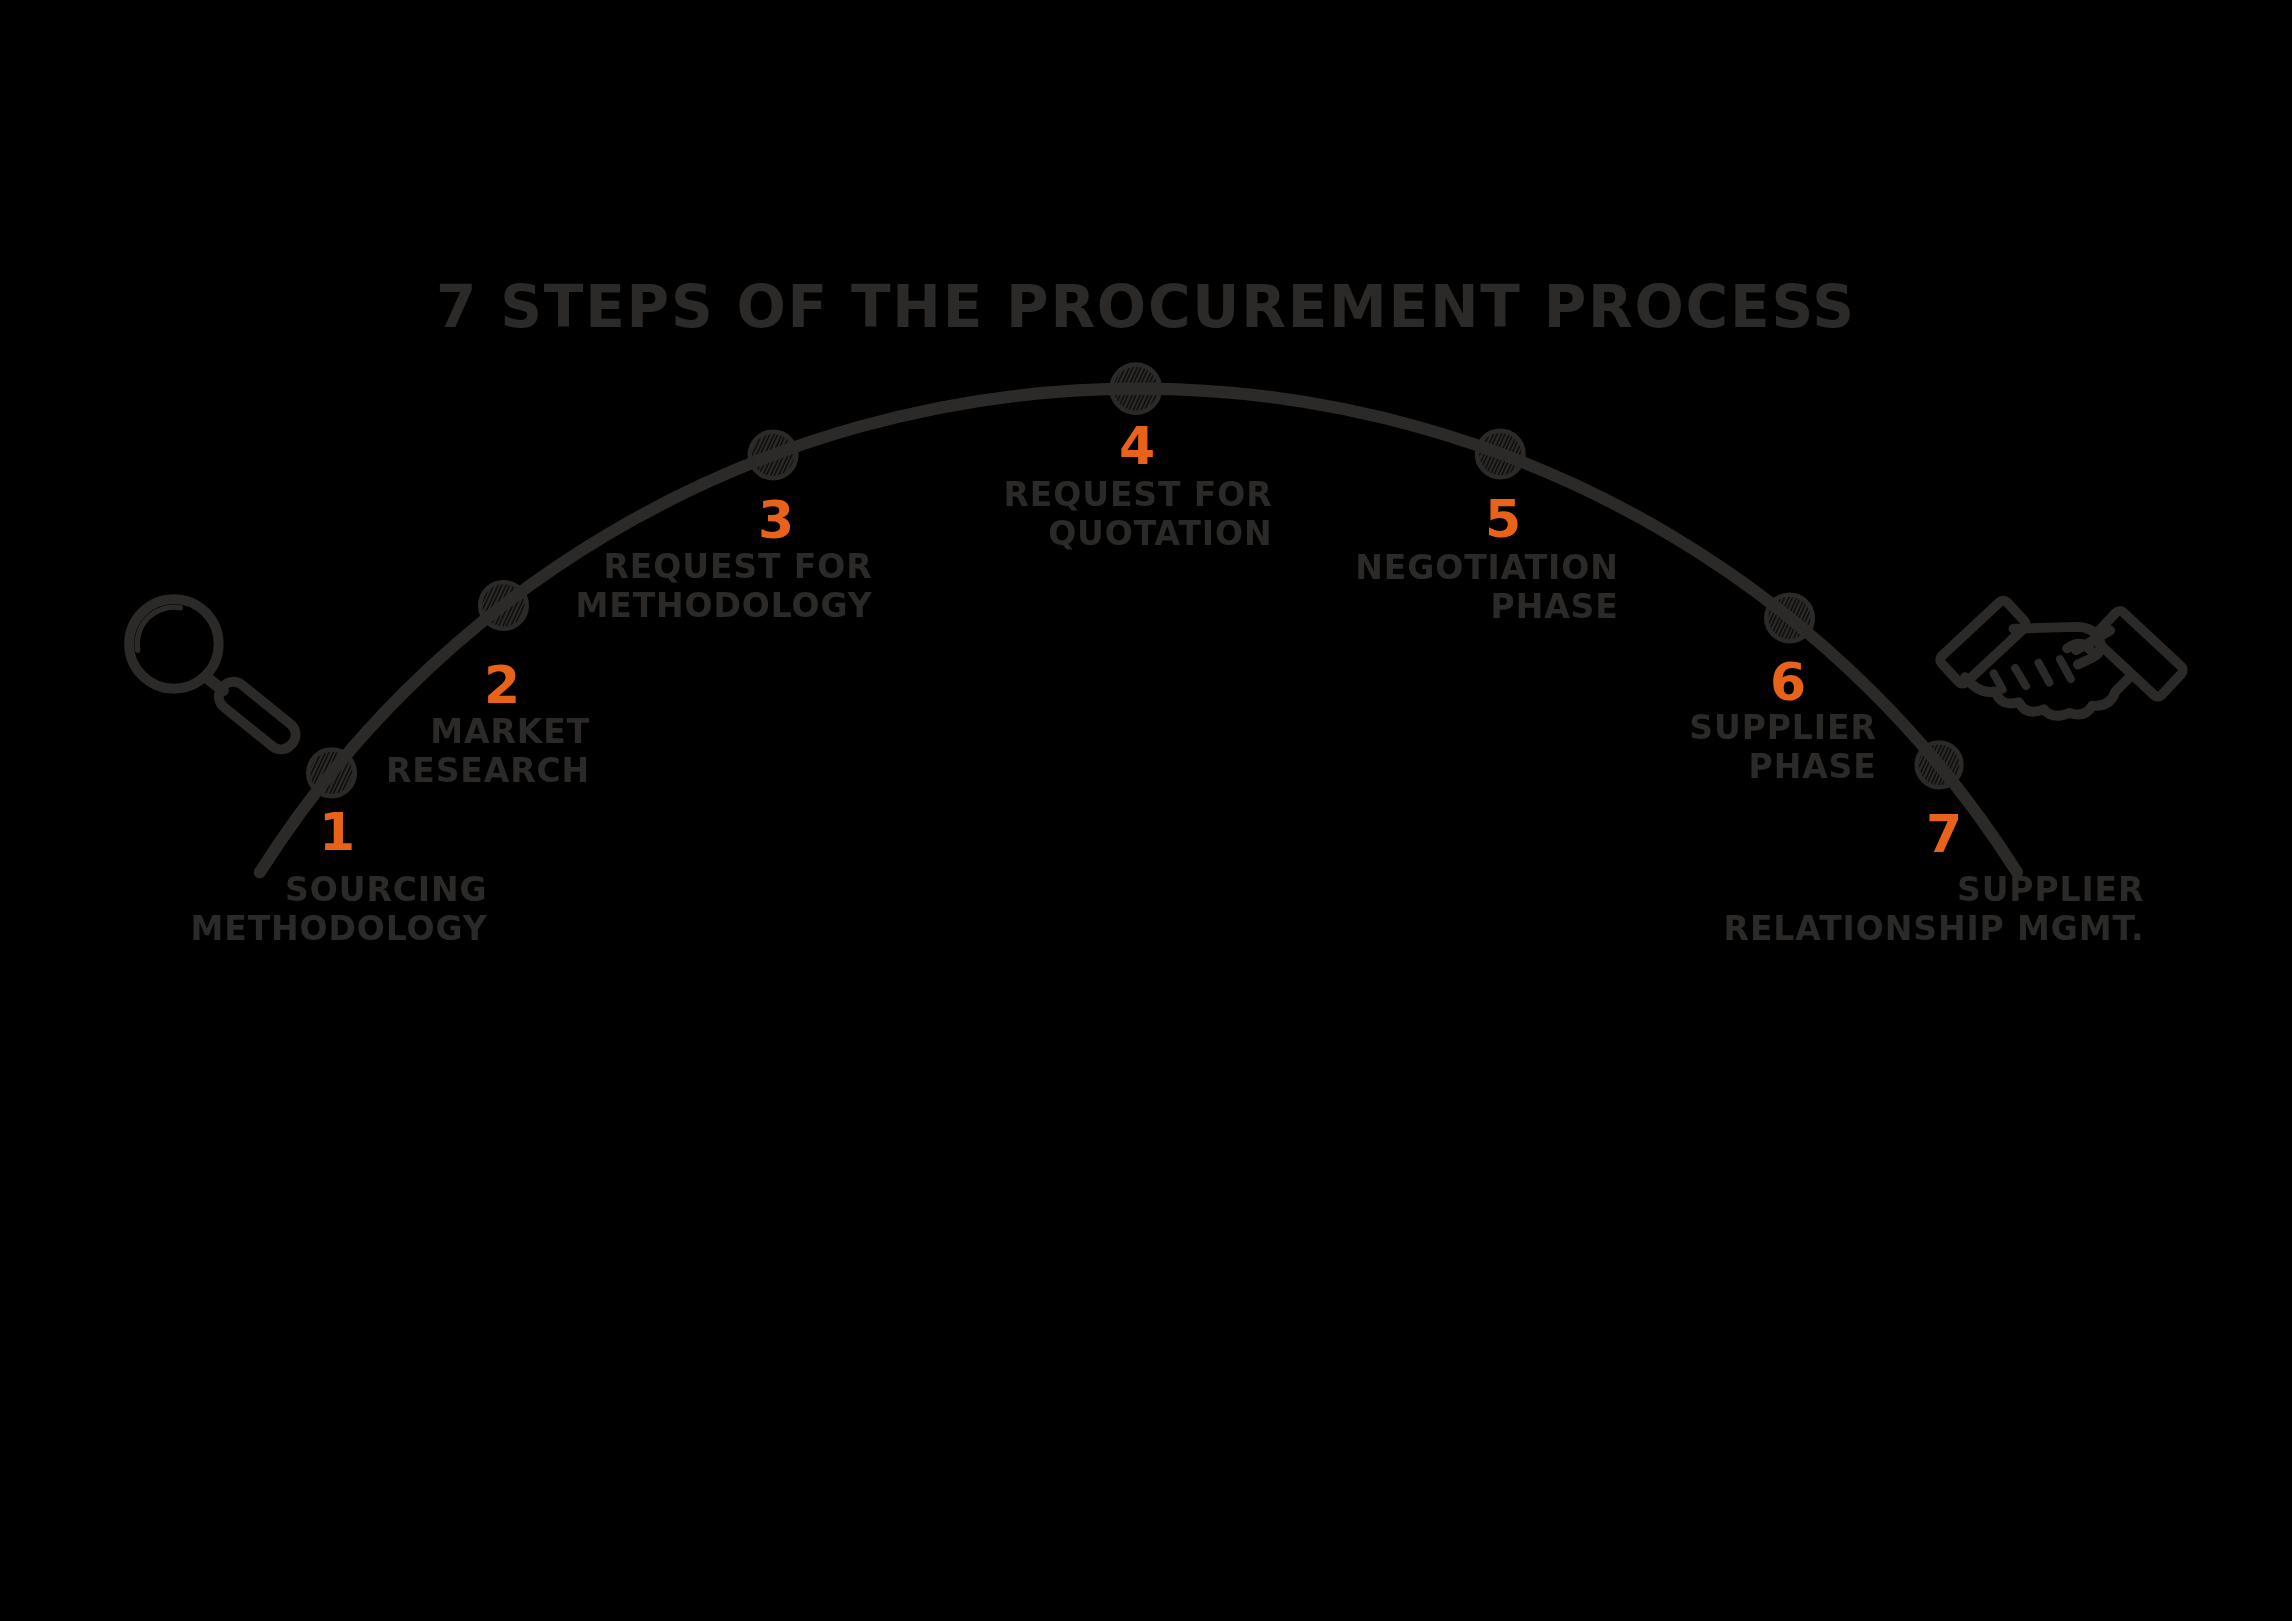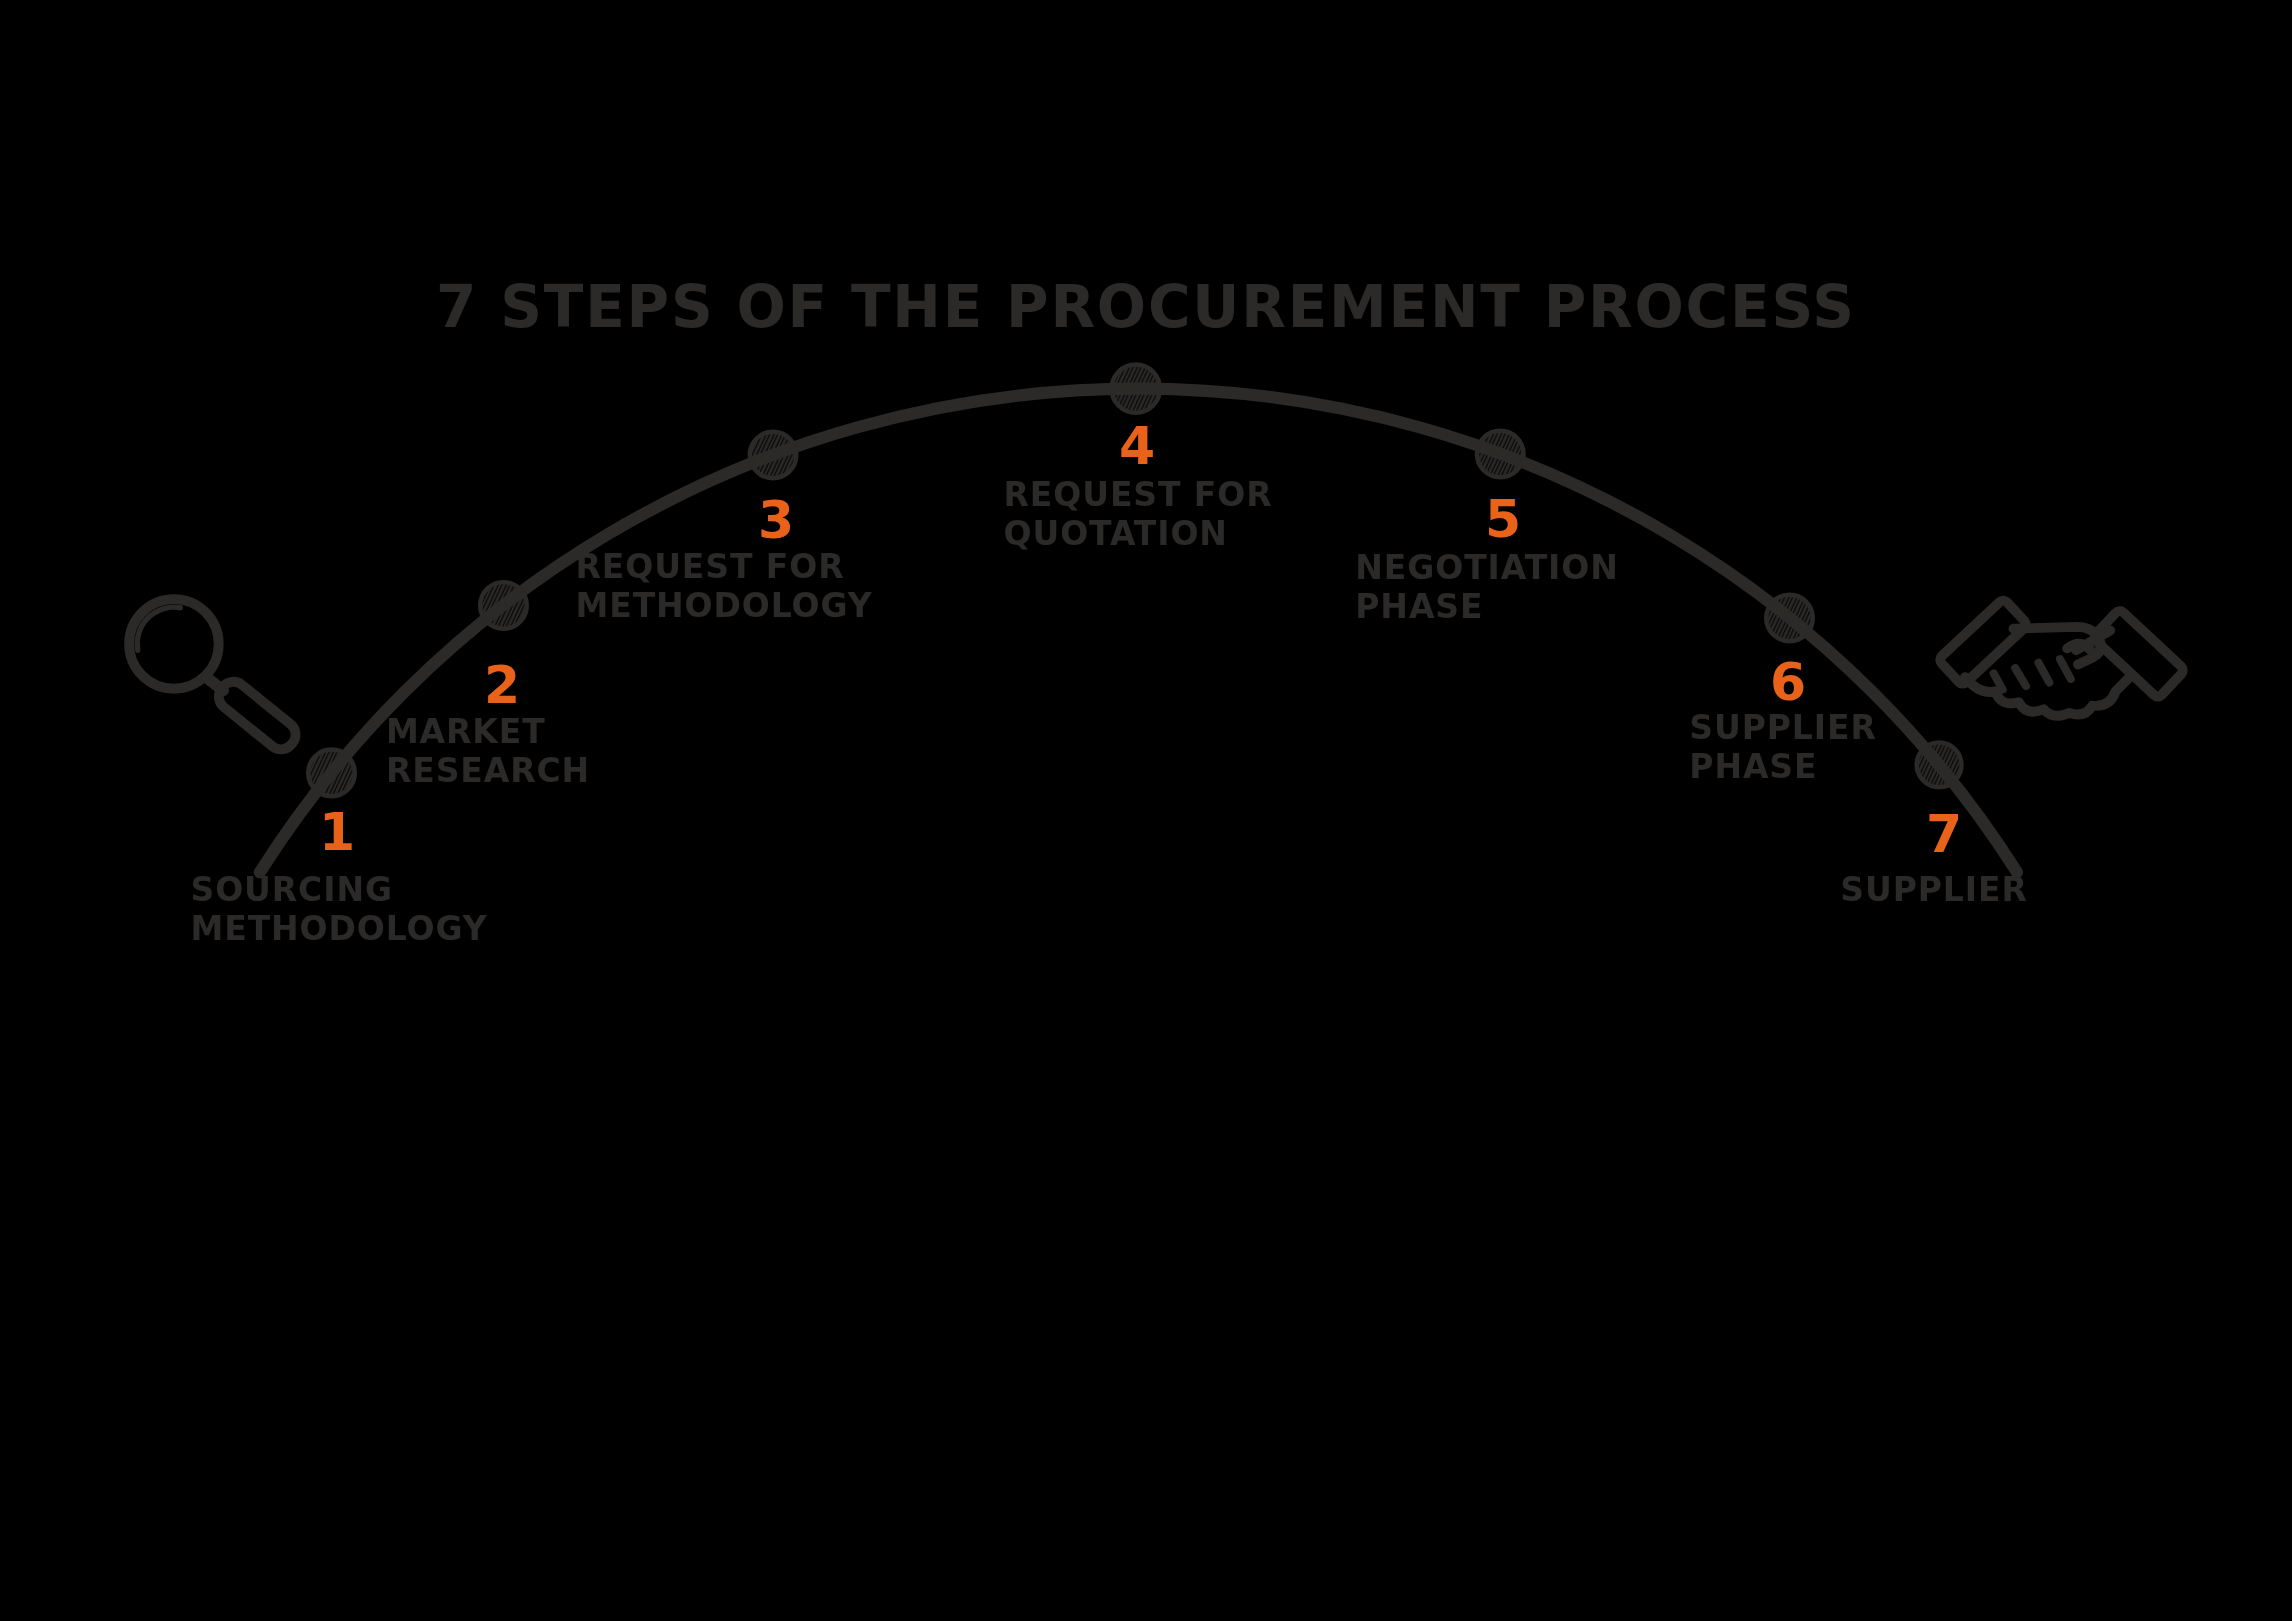--- a/index.html
+++ b/index.html
@@ -24,21 +24,21 @@
     position:absolute;
     transform:translate(-50%,-50%);
     color:#e8621a;
     font-size:52px;
     font-weight:bold;
     line-height:1;
   }
   .step-label{
     position:absolute;
     transform:translateX(-50%);
-    text-align:left;
+    text-align:right;
     color:#2b2a28;
     font-size:33px;
     font-weight:bold;
     line-height:39px;
     letter-spacing:0.9px;
     white-space:nowrap;
   }
   
   .s1 .step-num{left:337px;top:832px}   .s1 .step-label{left:339px;top:870px}
   .s2 .step-num{left:502px;top:685px}   .s2 .step-label{left:488px;top:712px}
@@ -169,17 +169,18 @@
     <div class="step-label">
       <div>SUPPLIER</div>
       <div>PHASE</div>
     </div>
   </div>
 
   <div class="s7">
     <div class="step-num">7</div>
     <div class="step-label">
       <div>SUPPLIER</div>
+      <div>RELATIONSHIP MGMT.</div>
     </div>
   </div>
 
 </div>
 
 
 </body></html>

